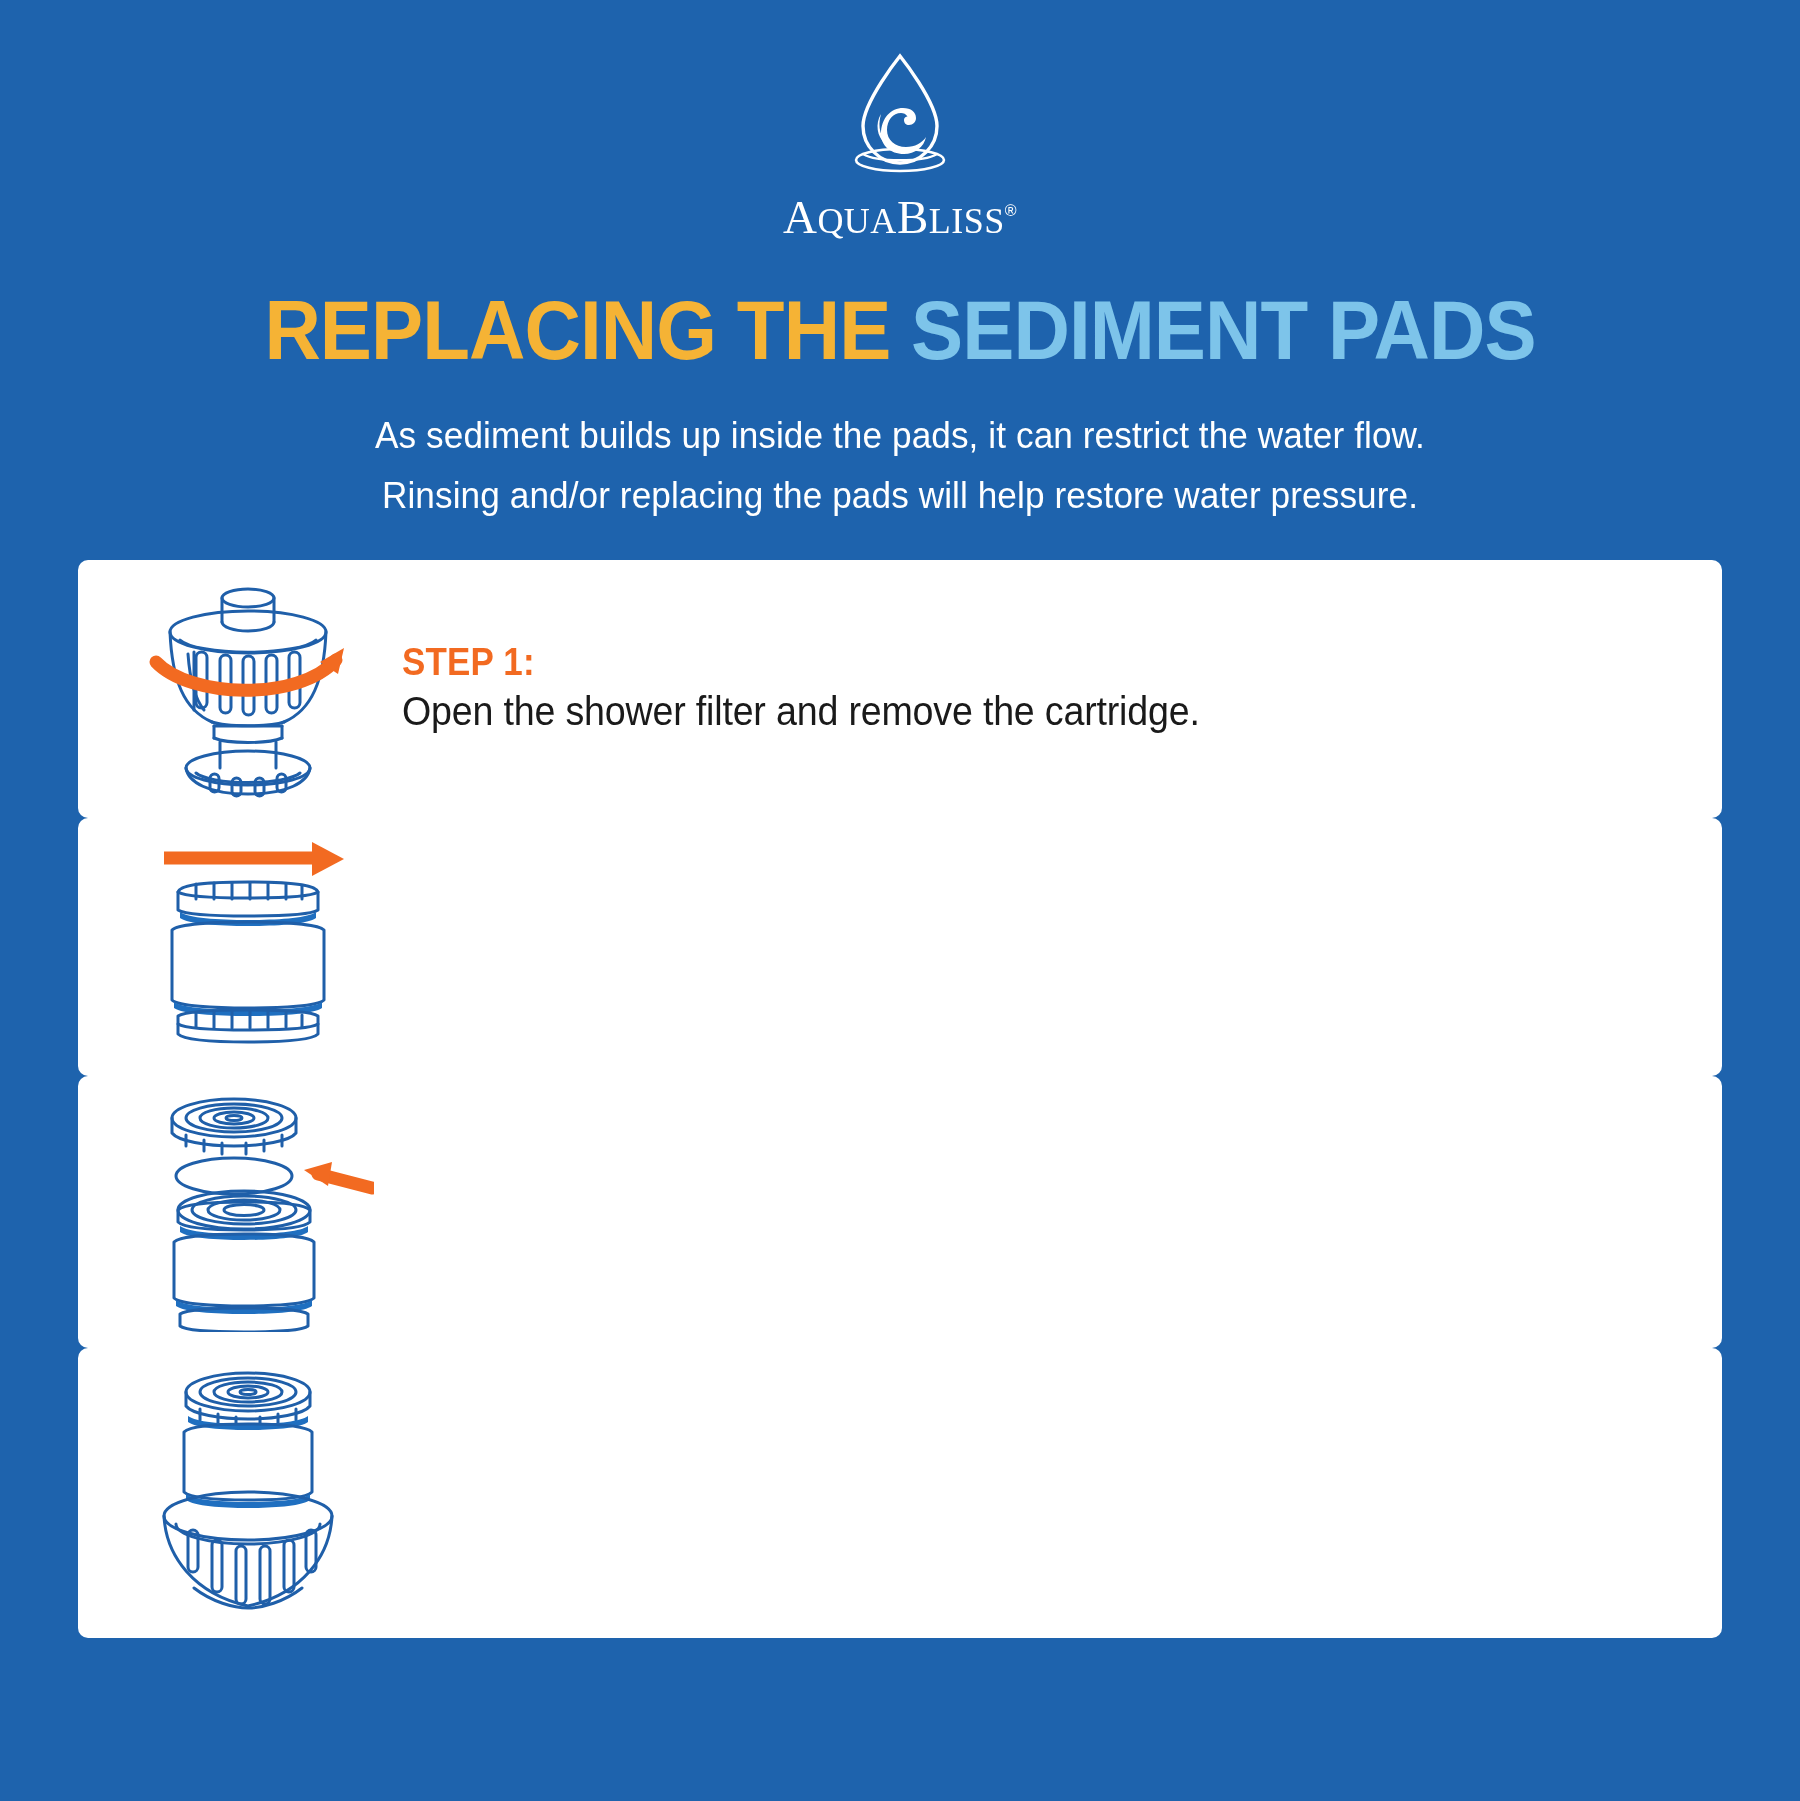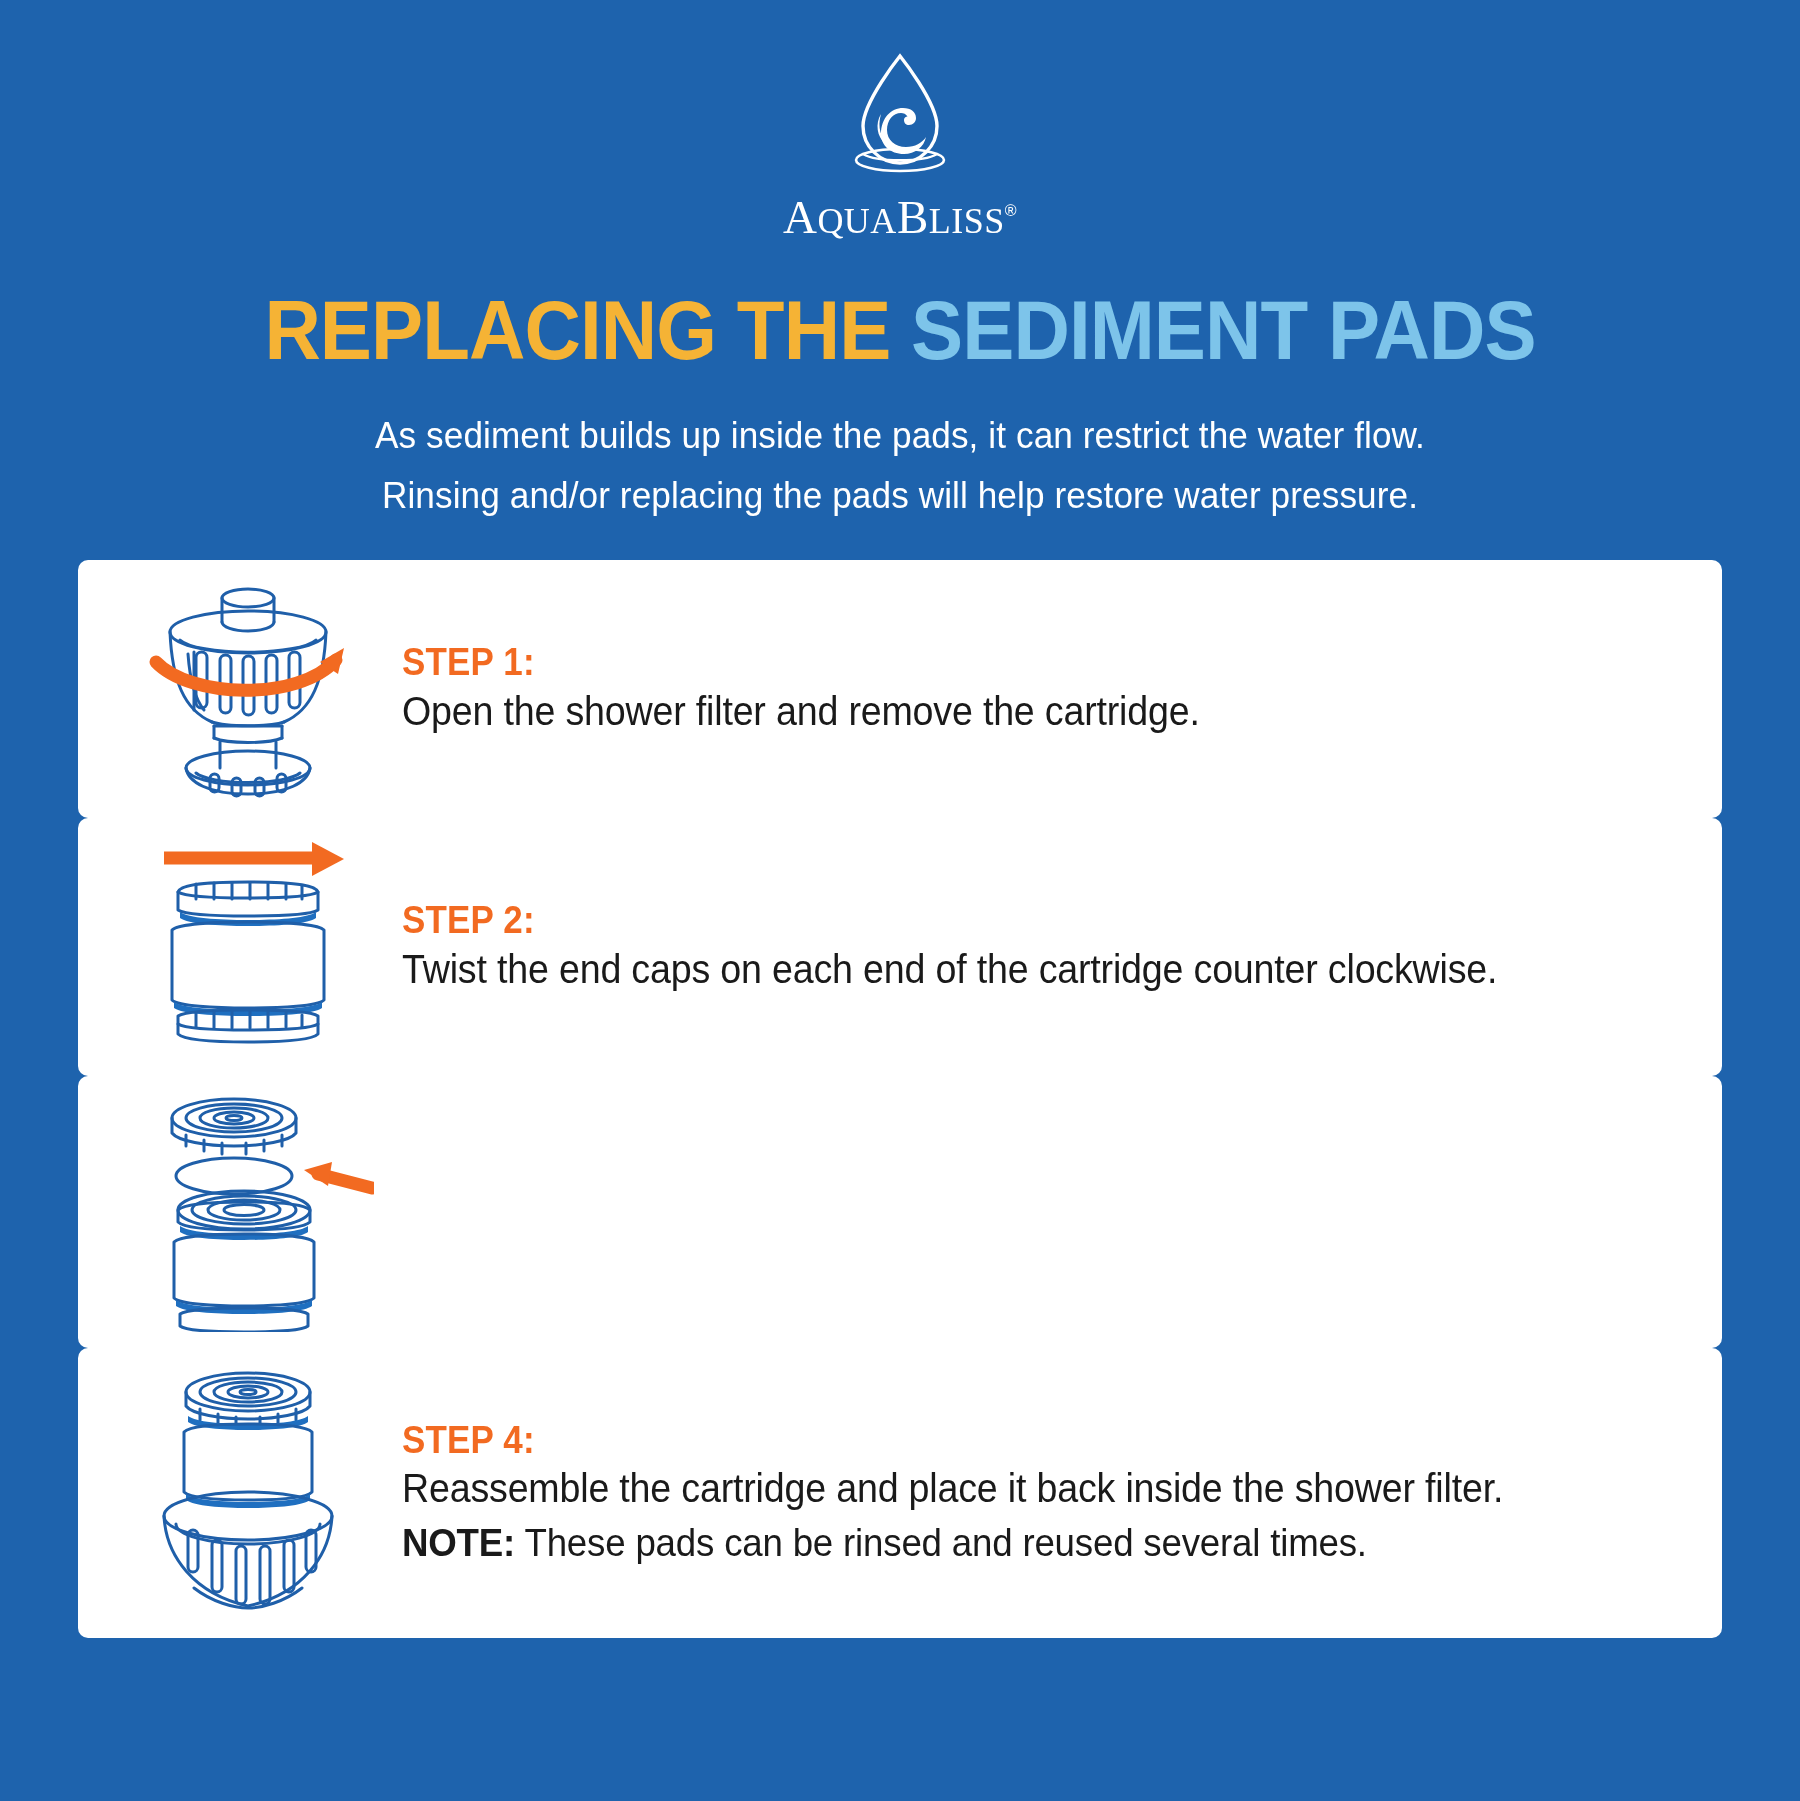--- a/index.html
+++ b/index.html
@@ -263,24 +263,20 @@
             <path d="M56 190 C62 194, 92 196, 126 196 C160 196, 190 194, 196 190"></path>
             <path d="M74 179 v14"></path>
               <path d="M92 177.5 v16"></path>
               <path d="M110 177 v17"></path>
             <path d="M128 177 v17"></path>
               <path d="M146 177.5 v16"></path>
               <path d="M164 179 v14"></path>
             <path d="M180 181 v12"></path>
           </g>
         </svg>
-      </div>
-      <div class="card-body">
-        <div class="step-label">STEP 2:</div>
-        <div class="step-text">Twist the end caps on each end of the cartridge counter clockwise.</div>
       </div>
     </div>
 
     <div class="card card-3">
       <div class="card-art">
         <svg width="252" height="240" viewBox="0 0 252 240">
           <g fill="none" stroke="#1f5fa9" stroke-width="3" stroke-linejoin="round" stroke-linecap="round">
 
             <ellipse cx="112" cy="26" rx="62" ry="19"></ellipse>
             <path d="M50 26 v15 C56 49, 84 54, 112 54 C140 54, 168 49, 174 41 V26"></path>
@@ -357,23 +353,16 @@
             <rect x="66" y="166" width="10" height="42" rx="5"></rect>
             <rect x="90" y="176" width="10" height="52" rx="5"></rect>
             <rect x="114" y="182" width="10" height="58" rx="5"></rect>
             <rect x="138" y="182" width="10" height="58" rx="5"></rect>
             <rect x="162" y="176" width="10" height="52" rx="5"></rect>
             <rect x="184" y="166" width="10" height="42" rx="5"></rect>
             <path d="M72 224 C90 238, 112 244, 126 244 C140 244, 162 238, 180 224"></path>
           </g>
         </svg>
       </div>
-      <div class="card-body">
-        <div class="step-label">STEP 4:</div>
-        <div class="step-text">Reassemble the cartridge and place it back inside the shower filter.</div>
-        <div class="step-note">
-          <b>NOTE:</b><span> These pads can be rinsed and reused several times.</span>
-        </div>
-      </div>
     </div>
 
   </div>
 </div>
 
 </body></html>

